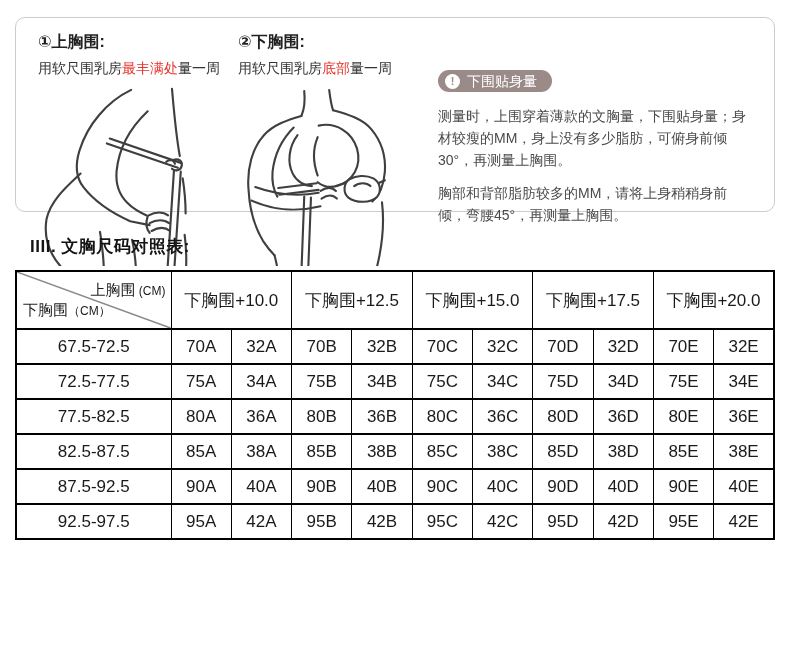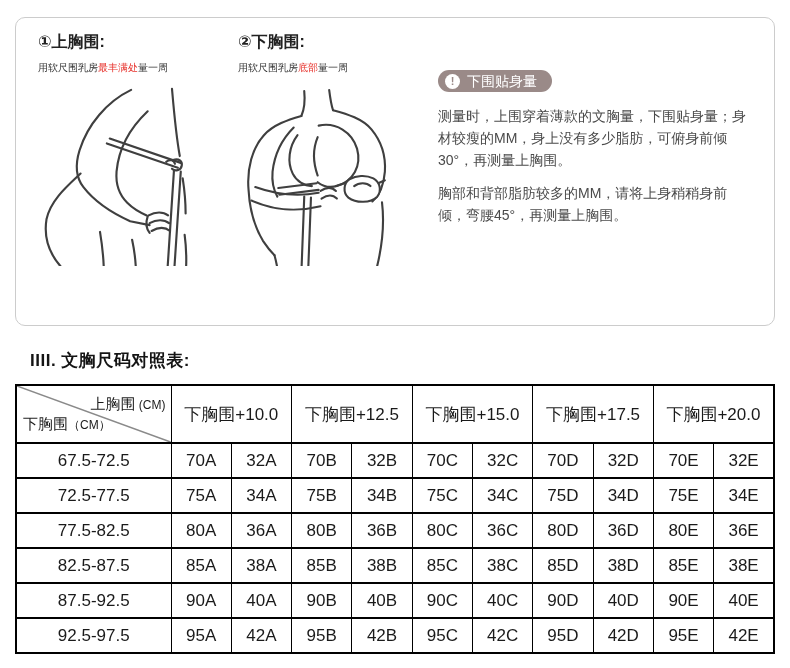--- a/index.html
+++ b/index.html
@@ -15,28 +15,28 @@
     width:790px;height:668px;overflow:hidden;background:#ffffff;
     font-family:"Liberation Sans","DejaVu Sans",sans-serif;
     color:#222;
   }
   .sec-title{
     font-size:17px;font-weight:700;color:#141414;
     margin:10px 0 0 30px;letter-spacing:.5px;
   }
   
   .measure-box{
-    margin:17px 0 0 15px;width:760px;height:309px;
+    margin:17px 0 0 15px;width:760px;height:195px;
     border:1px solid var(--box-border);border-radius:10px;
     display:flex;padding:14px 8px 0 22px;
   }
   .method{width:214px;}
   .method.second{width:210px;}
   .m-label{font-size:16px;font-weight:700;color:#222;line-height:20px;}
-  .m-desc{font-size:10px;color:#333;margin-top:6px;line-height:20px;}
+  .m-desc{font-size:14px;color:#333;margin-top:6px;line-height:20px;}
   .m-desc .hl{color:var(--accent-red);}
   .figure-wrap{margin-top:8px;}
   .figure-wrap svg{display:block;}
   
   .tips{flex:1;padding-top:38px;padding-left:4px;}
   .tips-badge{
     display:inline-flex;align-items:center;gap:7px;
     background:var(--badge-bg);color:#fff;font-size:14px;line-height:16px;
     padding:3px 15px 3px 7px;border-radius:11px;
   }

